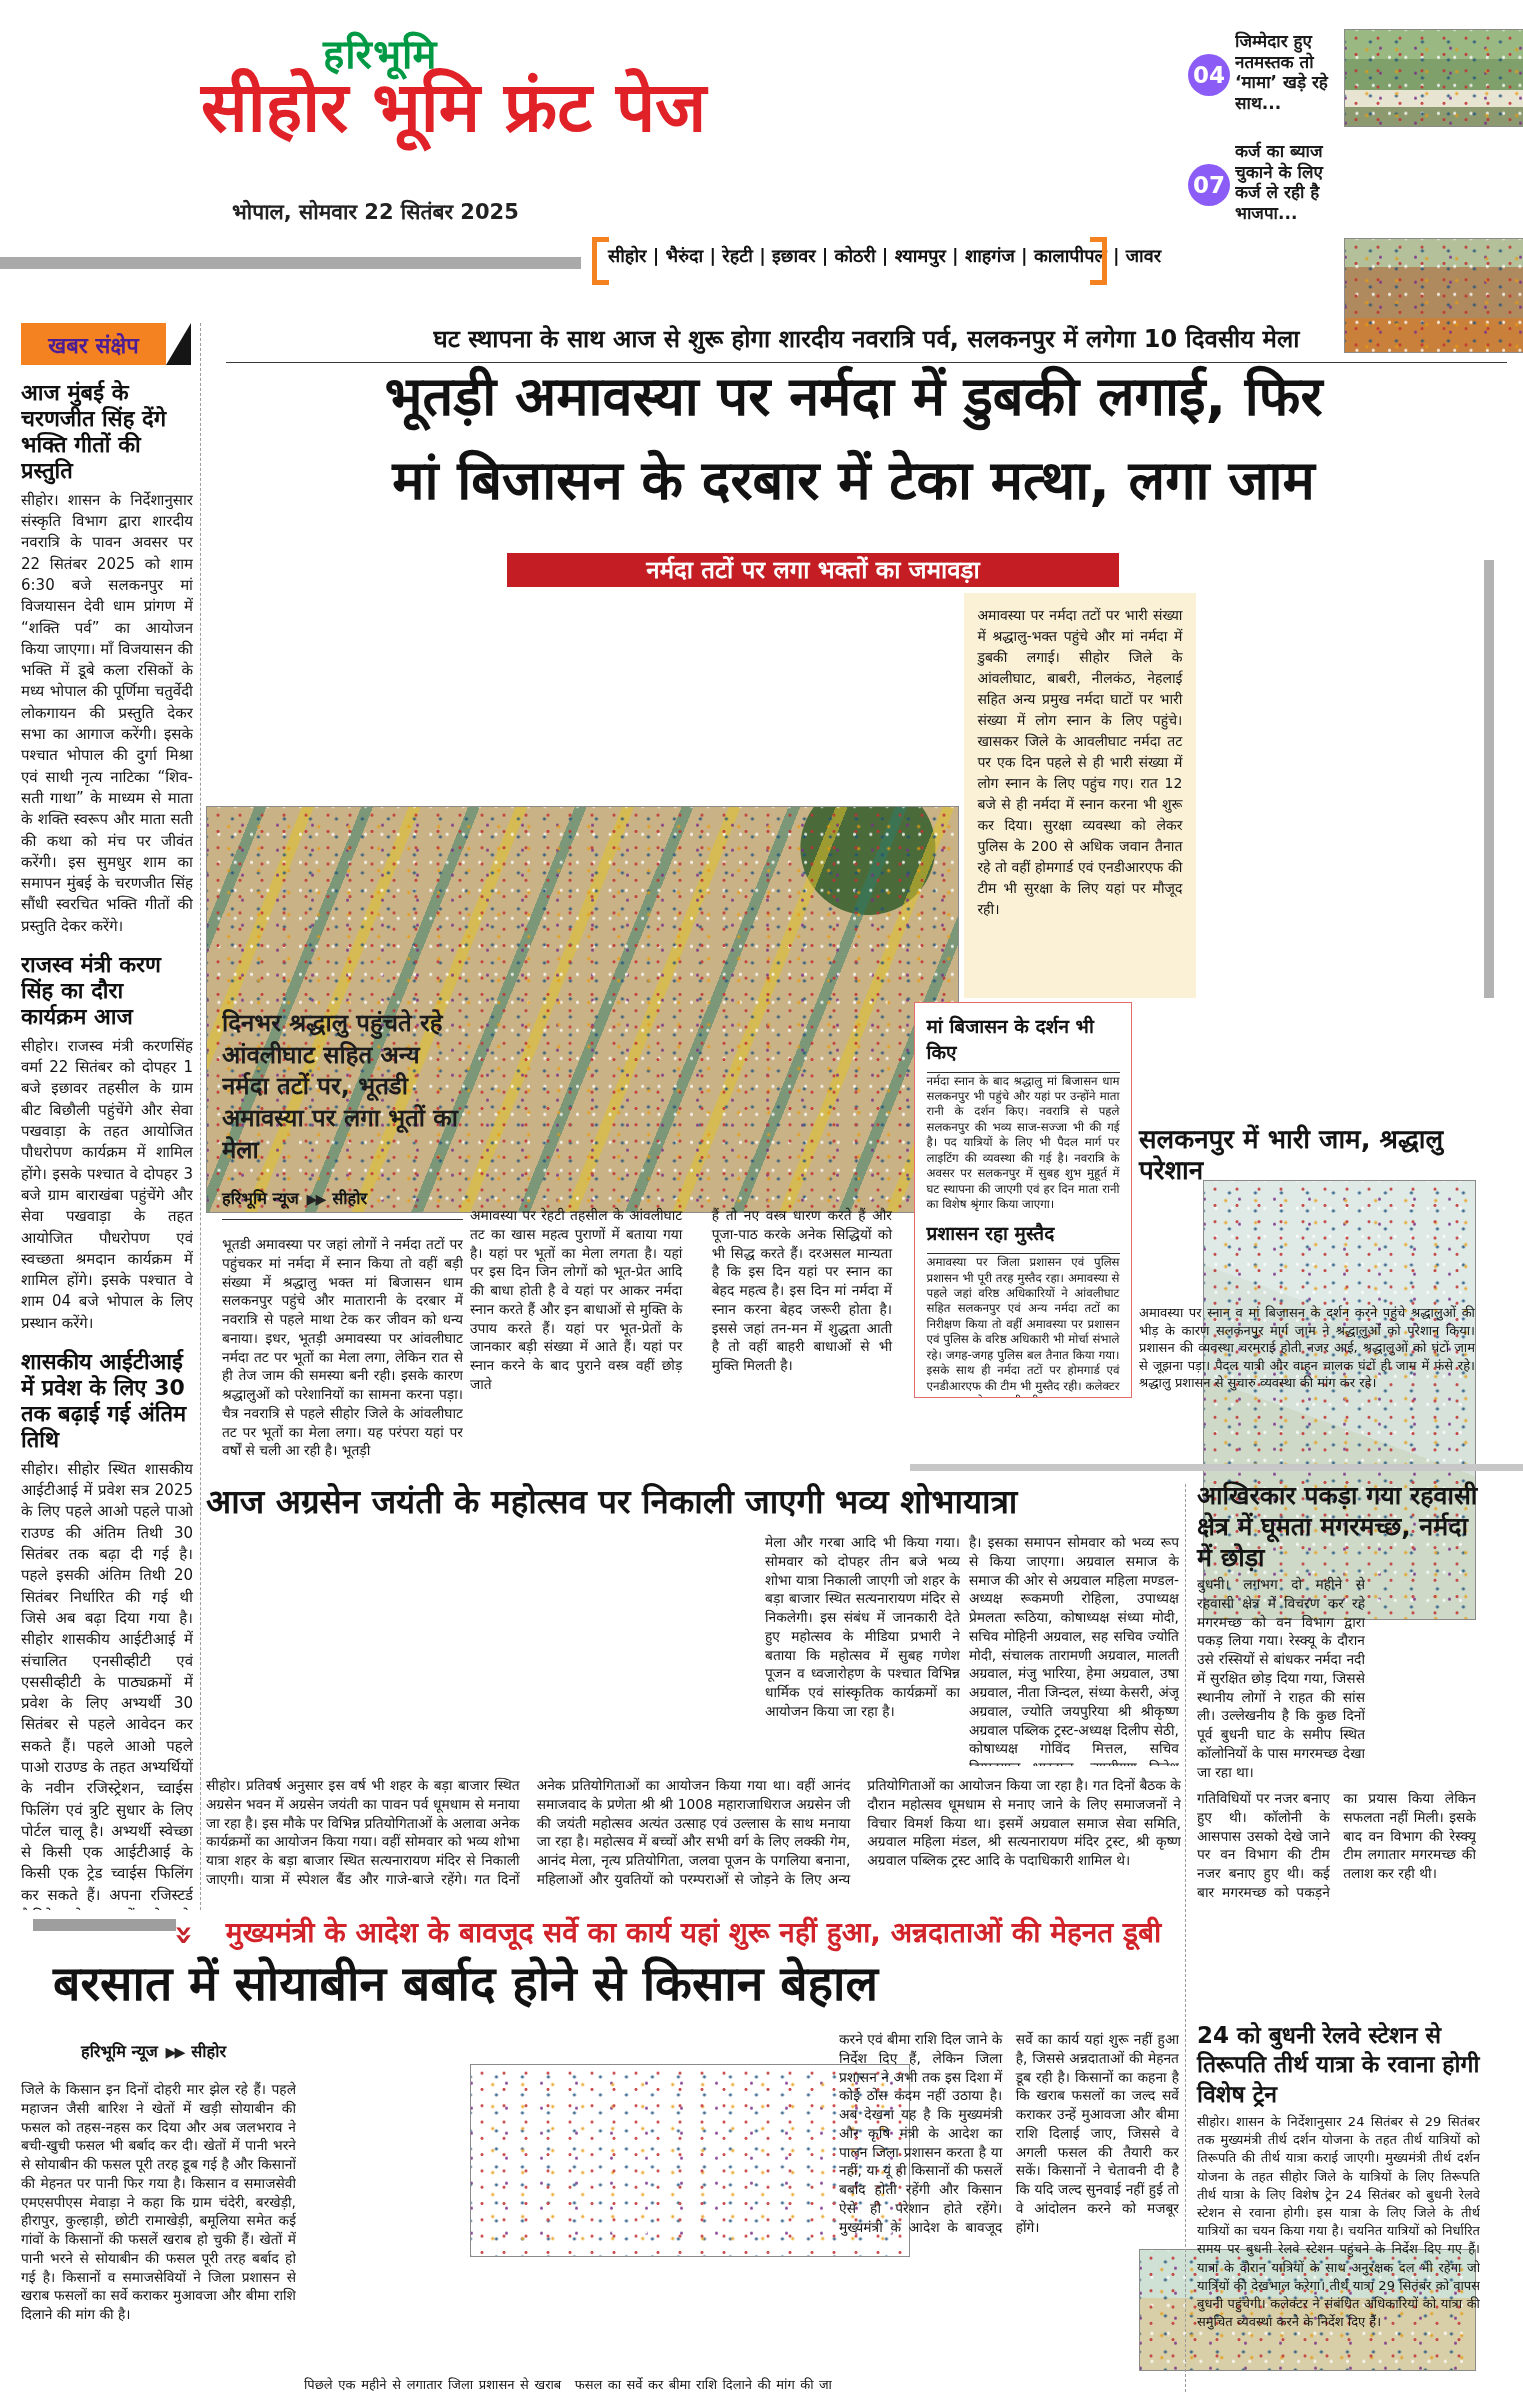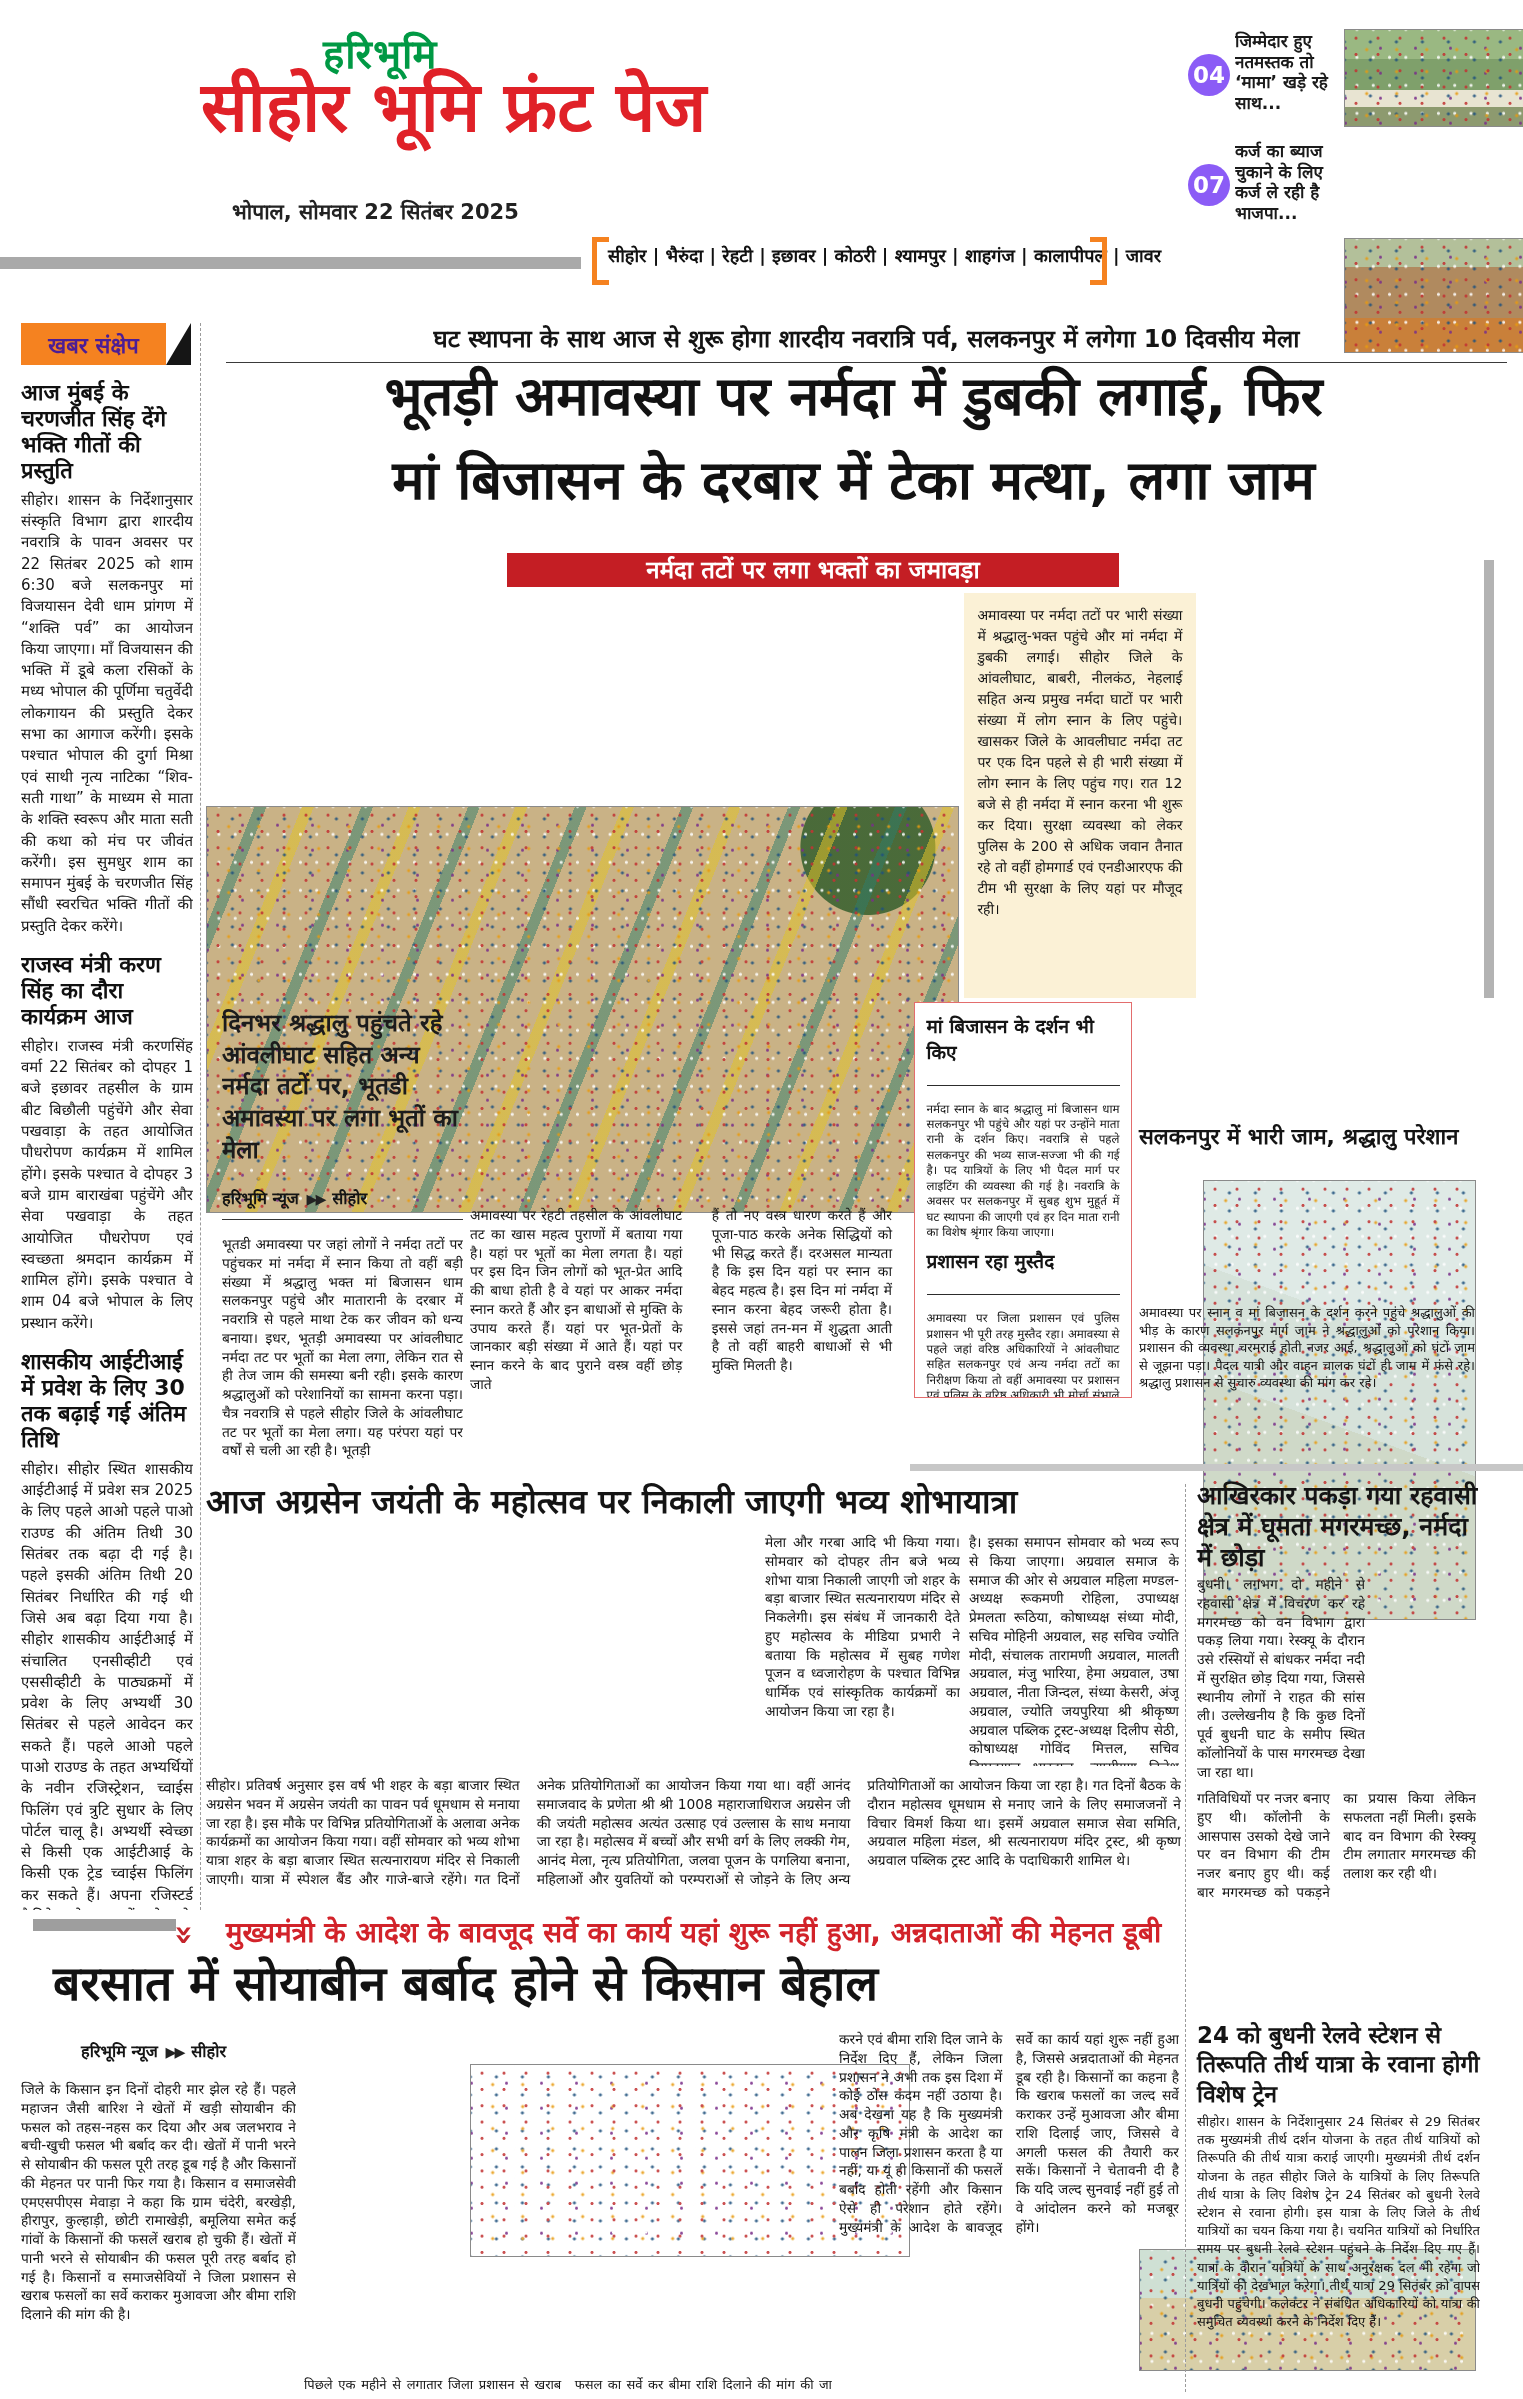--- a/index.html
+++ b/index.html
@@ -34,23 +34,23 @@
   
   .kicker{font-size:24px;font-weight:bold;border-bottom:1.9px solid #3a3a3a;padding-bottom:7.6px}
   .headline-xl{font-size:54px;font-weight:bold;line-height:1.02;color:#121212}
   .strip{background:#c41e24;color:#fff;font-size:24px;font-weight:bold;line-height:34px}
   .info-box{background:#fbf1d6;padding:11.5px 13.4px;font-size:14px;line-height:1.5}
   .lede{font-size:24px;font-weight:600;line-height:1.32;color:#1c1c1c}
   .byline{font-size:16.3px;font-weight:bold;text-align:left}
   .byline .ff-icon{color:#222;margin:0 7.6px;font-size:14.3px;letter-spacing:-1.9px}
   .body-txt{font-size:13.8px;line-height:1.36}
   .fbox{border:1.9px solid #e36d6d;padding:9.6px 11.5px;background:#fff}
-  .fbox h4{font-size:19px;font-weight:bold;margin:0 0 16px;border-bottom:1.9px solid #2c2c2c;padding-bottom:20px}
+  .fbox h4{font-size:19px;font-weight:bold;margin:0 0 1px;border-bottom:1.9px solid #2c2c2c;padding-bottom:7px}
   .fbox p{font-size:11.7px;line-height:1.32;margin:0 0 7.6px}
-  .sub-head{font-size:22px;font-weight:bold;line-height:1.2}
+  .sub-head{font-size:26px;font-weight:bold;line-height:1.2}
   .cap-txt{font-size:13px;line-height:1.35}
 
   
   .head-m{font-size:33px;font-weight:bold;line-height:1.1}
   .head-s{font-size:25px;font-weight:bold;line-height:1.24}
   .head-t{font-size:23px;font-weight:bold;line-height:1.28}
   .cols2{column-count:2;column-gap:13.4px}
   .cols3{column-count:3;column-gap:17px}
   .dash-v{border-left:1px dashed #9b9b9b}
   .red-strip-txt{font-size:28px;font-weight:bold;color:#d2232a}

